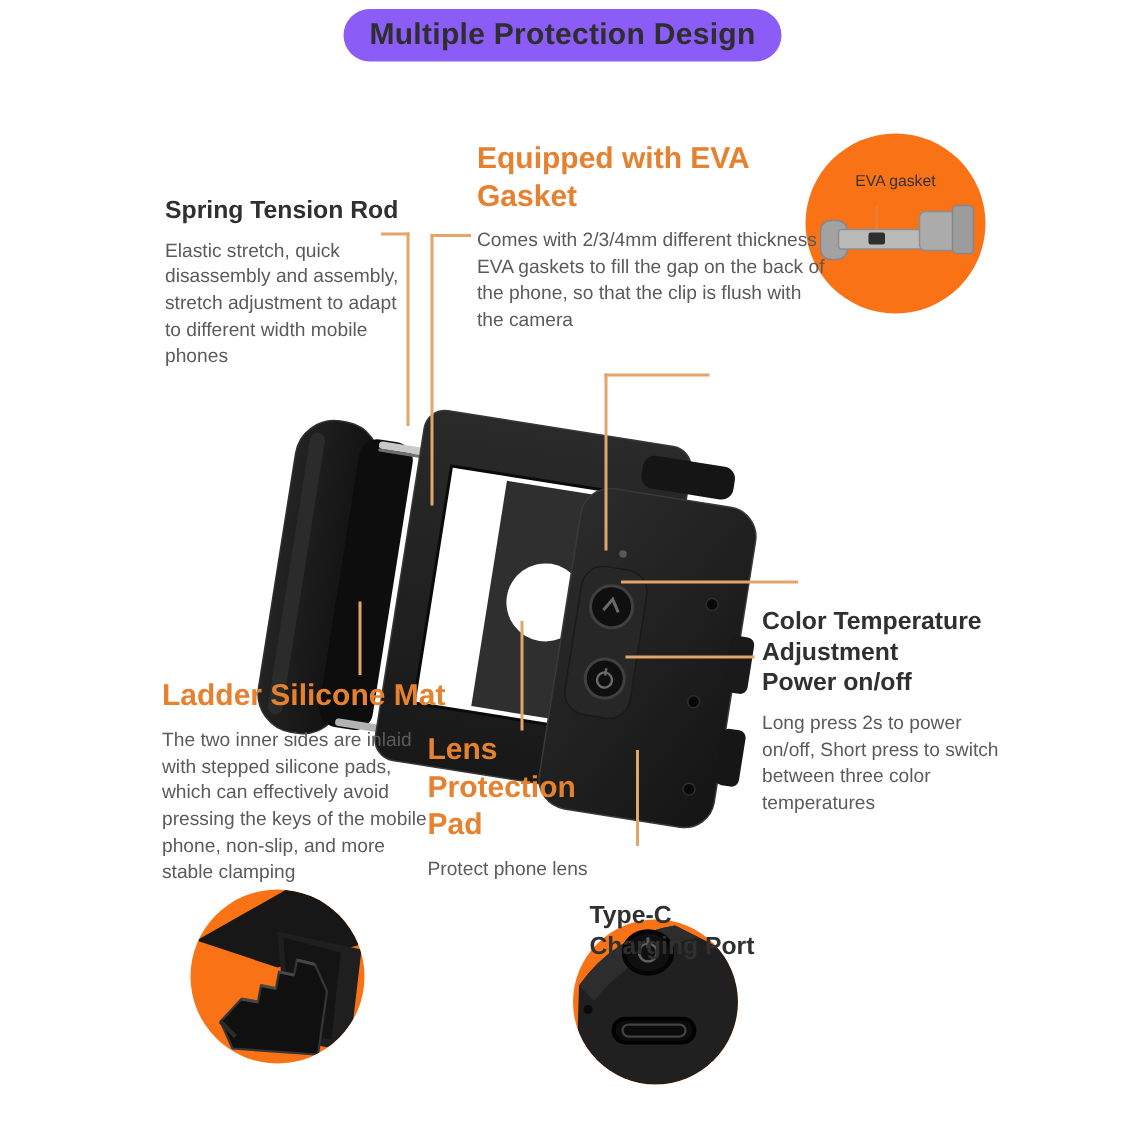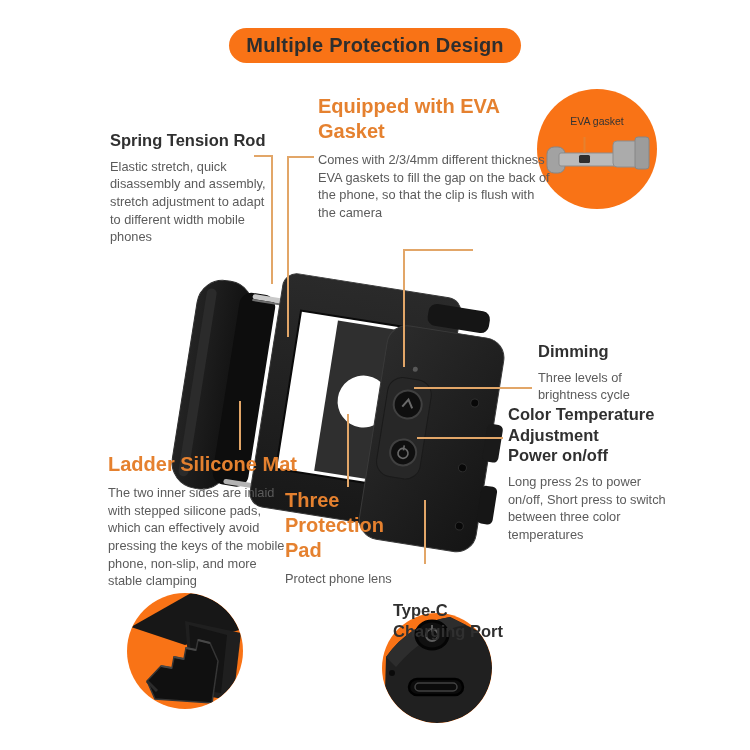--- a/index.html
+++ b/index.html
@@ -3,21 +3,21 @@
 <meta charset="utf-8">
 <style>
   html,body{margin:0;padding:0;background:#fff;}
   #canvas{
     position:relative;width:750px;height:750px;background:#ffffff;overflow:hidden;
     font-family:"Liberation Sans",sans-serif;
   }
   .abs{position:absolute;}
   
   .pill{
-    left:229px;top:28px;width:292px;height:35px;background:#f97316;border-radius:18px;
+    left:229px;top:6px;width:292px;height:35px;background:#8b5cf6;border-radius:18px;
     display:flex;align-items:center;justify-content:center;z-index:7;
   }
   .pill-text{font-size:20px;font-weight:600;color:#2e2e2e;letter-spacing:.2px;}
   
   .sec{z-index:7;}
   .h-dark{font-size:16.5px;font-weight:700;color:#303030;line-height:1.25;}
   .h-orange{font-size:20px;font-weight:700;color:#e5812f;line-height:1.25;}
   .pre{white-space:pre-line;}
   .body-text{font-size:12.8px;color:#5b5b5b;line-height:1.38;margin-top:7px;}
   
@@ -165,39 +165,35 @@
     <div class="h-orange">Equipped with EVA Gasket</div>
     <div class="body-text" style="width:234px;">Comes with 2/3/4mm different thickness EVA gaskets to fill the gap on the back of the phone, so that the clip is flush with the camera</div>
   </div>
 
   <div class="abs sec" style="left:110px;top:130px;width:165px;">
     <div class="h-dark">Spring Tension Rod</div>
     <div class="body-text" style="width:163px;">Elastic stretch, quick disassembly and assembly, stretch adjustment to adapt to different width mobile phones</div>
   </div>
 
 
-  <div class="abs sec" style="left:538px;top:341px;width:150px;">
-    <div class="h-dark">Dimming</div>
-    <div class="body-text" style="width:120px;">Three levels of brightness cycle</div>
-  </div>
 
   <div class="abs sec" style="left:508px;top:404px;width:175px;">
     <div class="h-dark pre">Color Temperature
 Adjustment
 Power on/off</div>
     <div class="body-text" style="width:160px;">Long press 2s to power on/off, Short press to switch between three color temperatures</div>
   </div>
 
   <div class="abs sec" style="left:108px;top:452px;width:190px;">
     <div class="h-orange">Ladder Silicone Mat</div>
     <div class="body-text" style="width:184px;">The two inner sides are inlaid with stepped silicone pads, which can effectively avoid pressing the keys of the mobile phone, non-slip, and more stable clamping</div>
   </div>
 
   <div class="abs sec" style="left:285px;top:488px;width:130px;">
-    <div class="h-orange pre">Three Protection
+    <div class="h-orange pre">Lens Protection
 Pad</div>
     <div class="body-text" style="width:130px;">Protect phone lens</div>
   </div>
 
   <div class="abs sec" style="left:393px;top:600px;width:130px;">
     <div class="h-dark pre">Type-C
 Charging Port</div>
   </div>
 
 </div>

